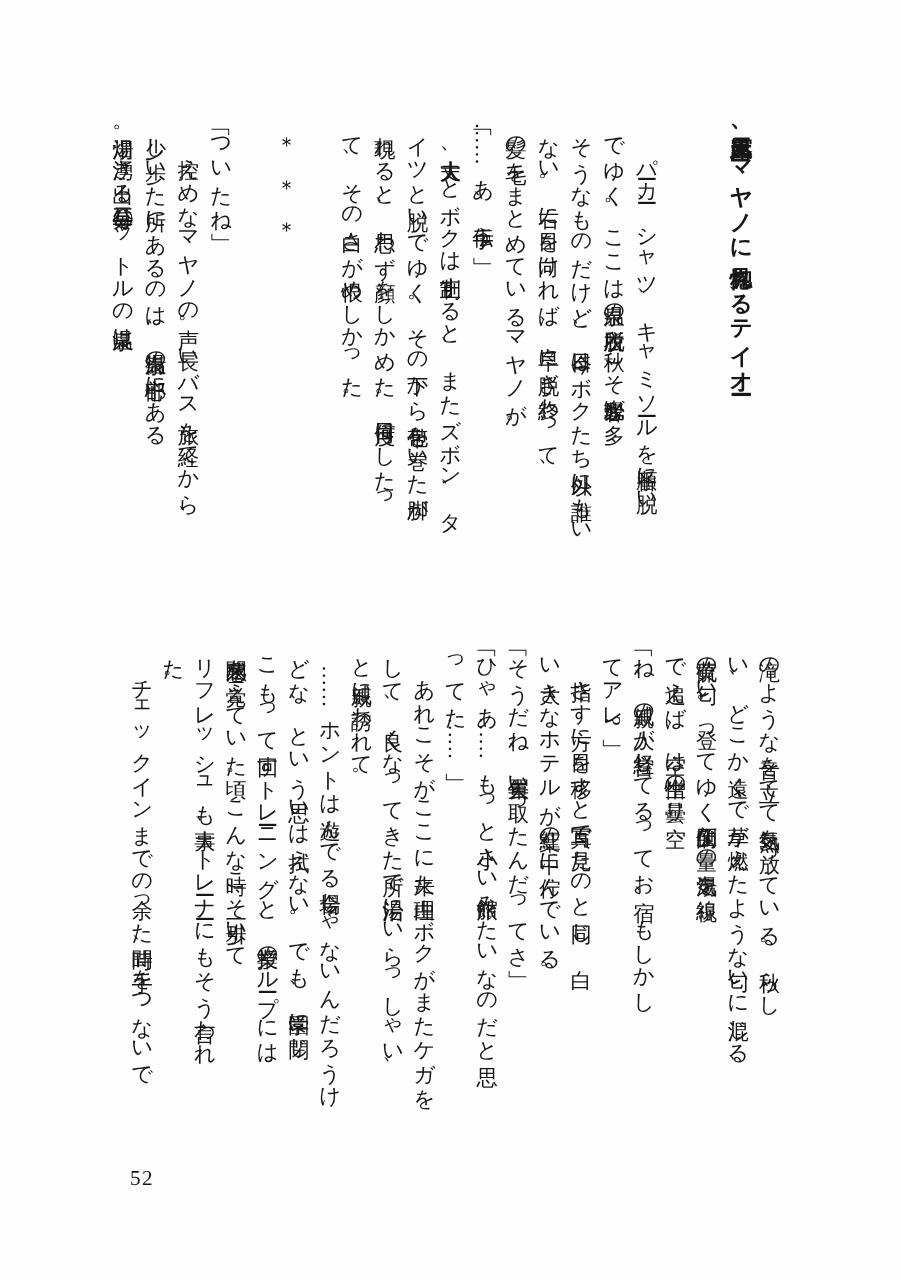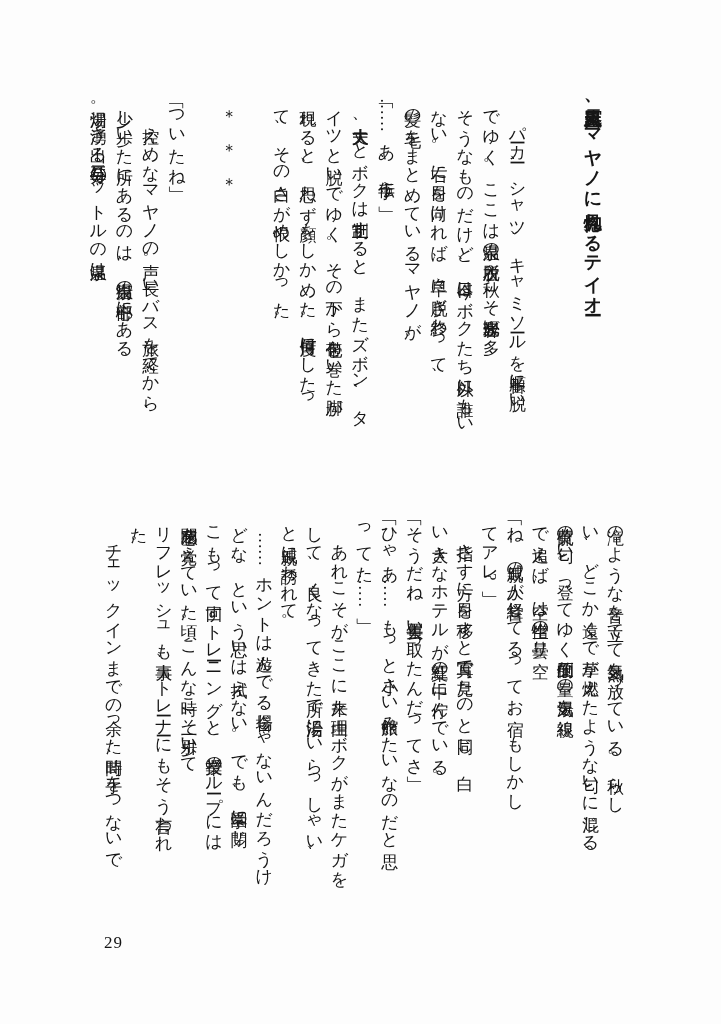--- a/index.html
+++ b/index.html
@@ -102,14 +102,14 @@
       <div class="tline">と親戚に誘われて。</div>
       <div class="tline">　……ホントは遊んでる場合じゃないんだろうけ</div>
       <div class="tline">どな、という思いは拭えない。でも、学園に閉じ</div>
       <div class="tline">こもって回すトレーニングと、授業のループには</div>
       <div class="tline">閉塞感を覚えていた頃。こんな時こそ一歩引いて</div>
       <div class="tline">リフレッシュも大事、トレーナーにもそう言われ</div>
       <div class="tline">た。</div>
       <div class="tline">　チェックインまでの余った時間、手をつないで</div>
     </div>
 
-  <div class="pagenum">29</div>
+  <div class="pagenum">52</div>
 </div>
 
 </body></html>

